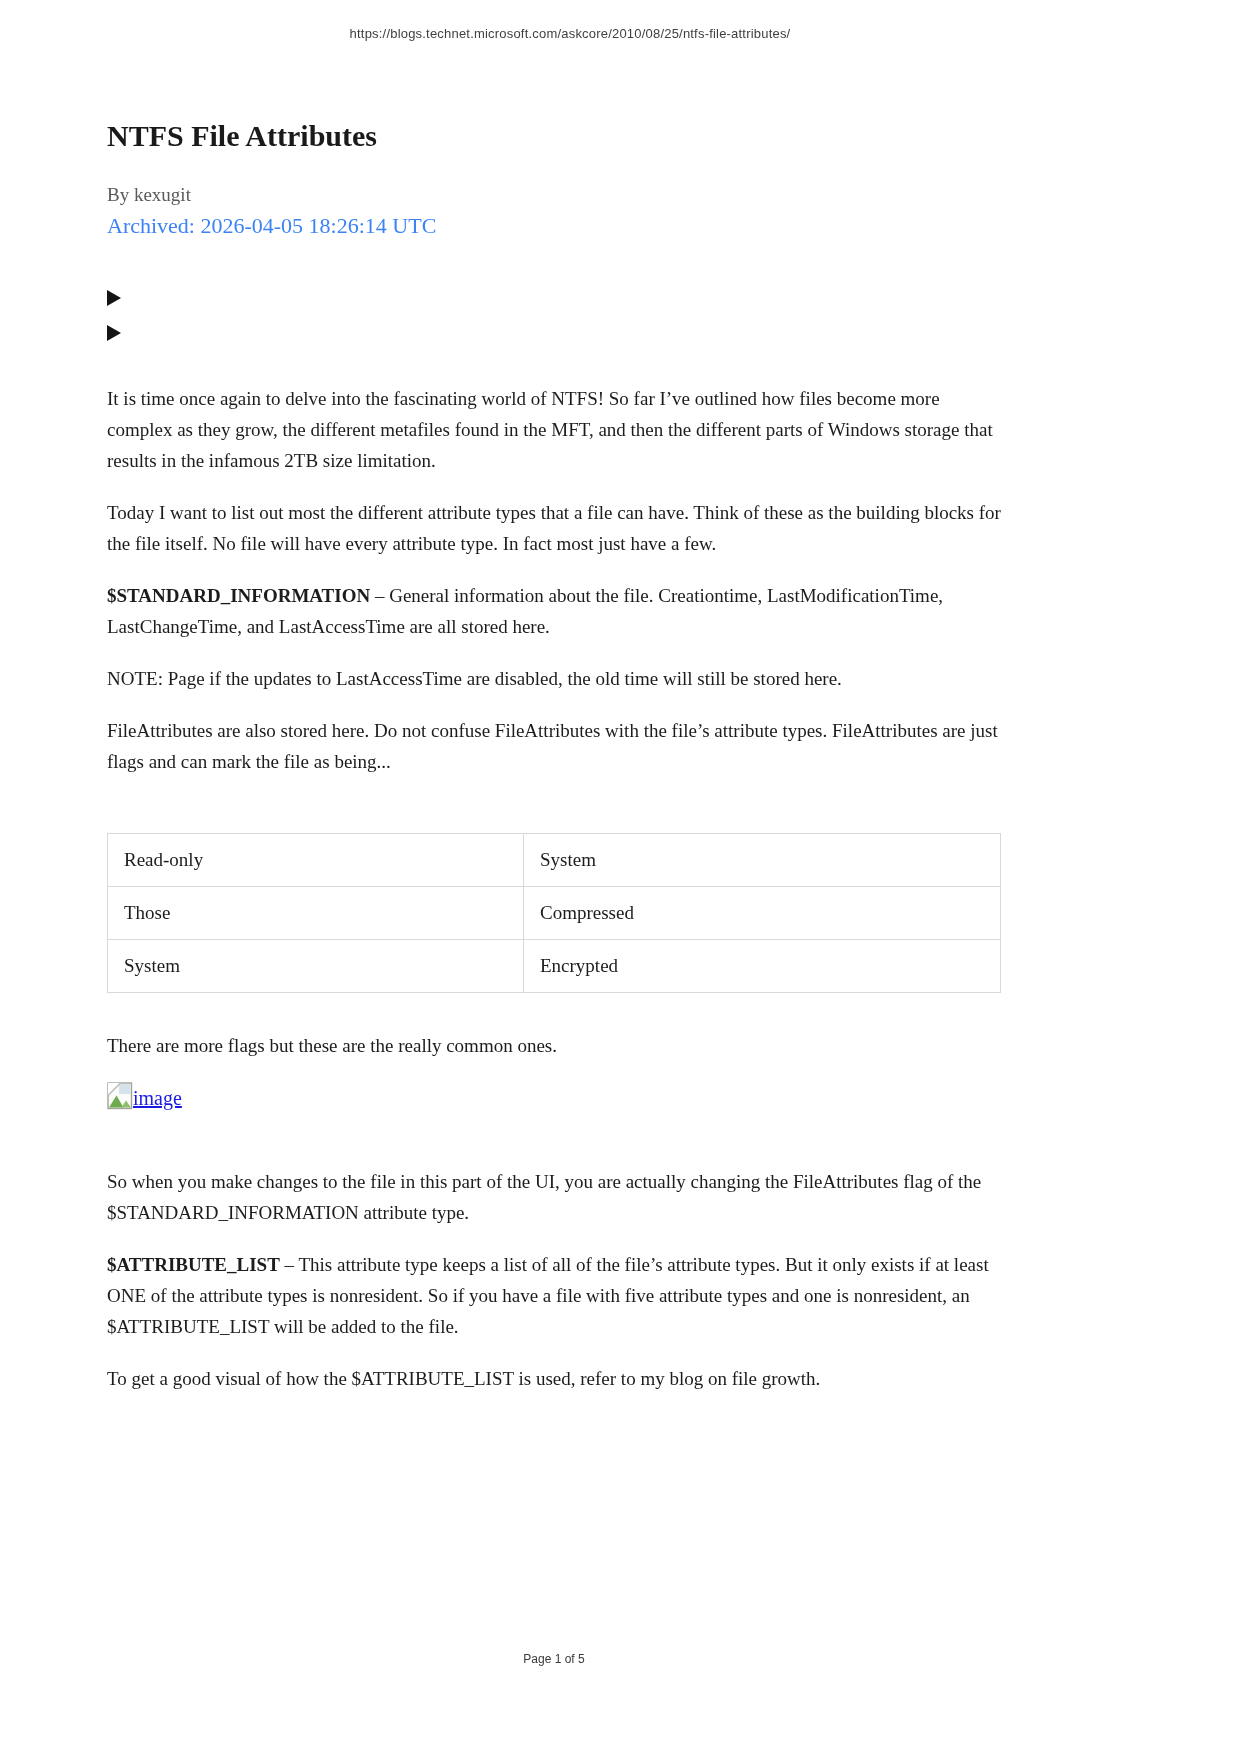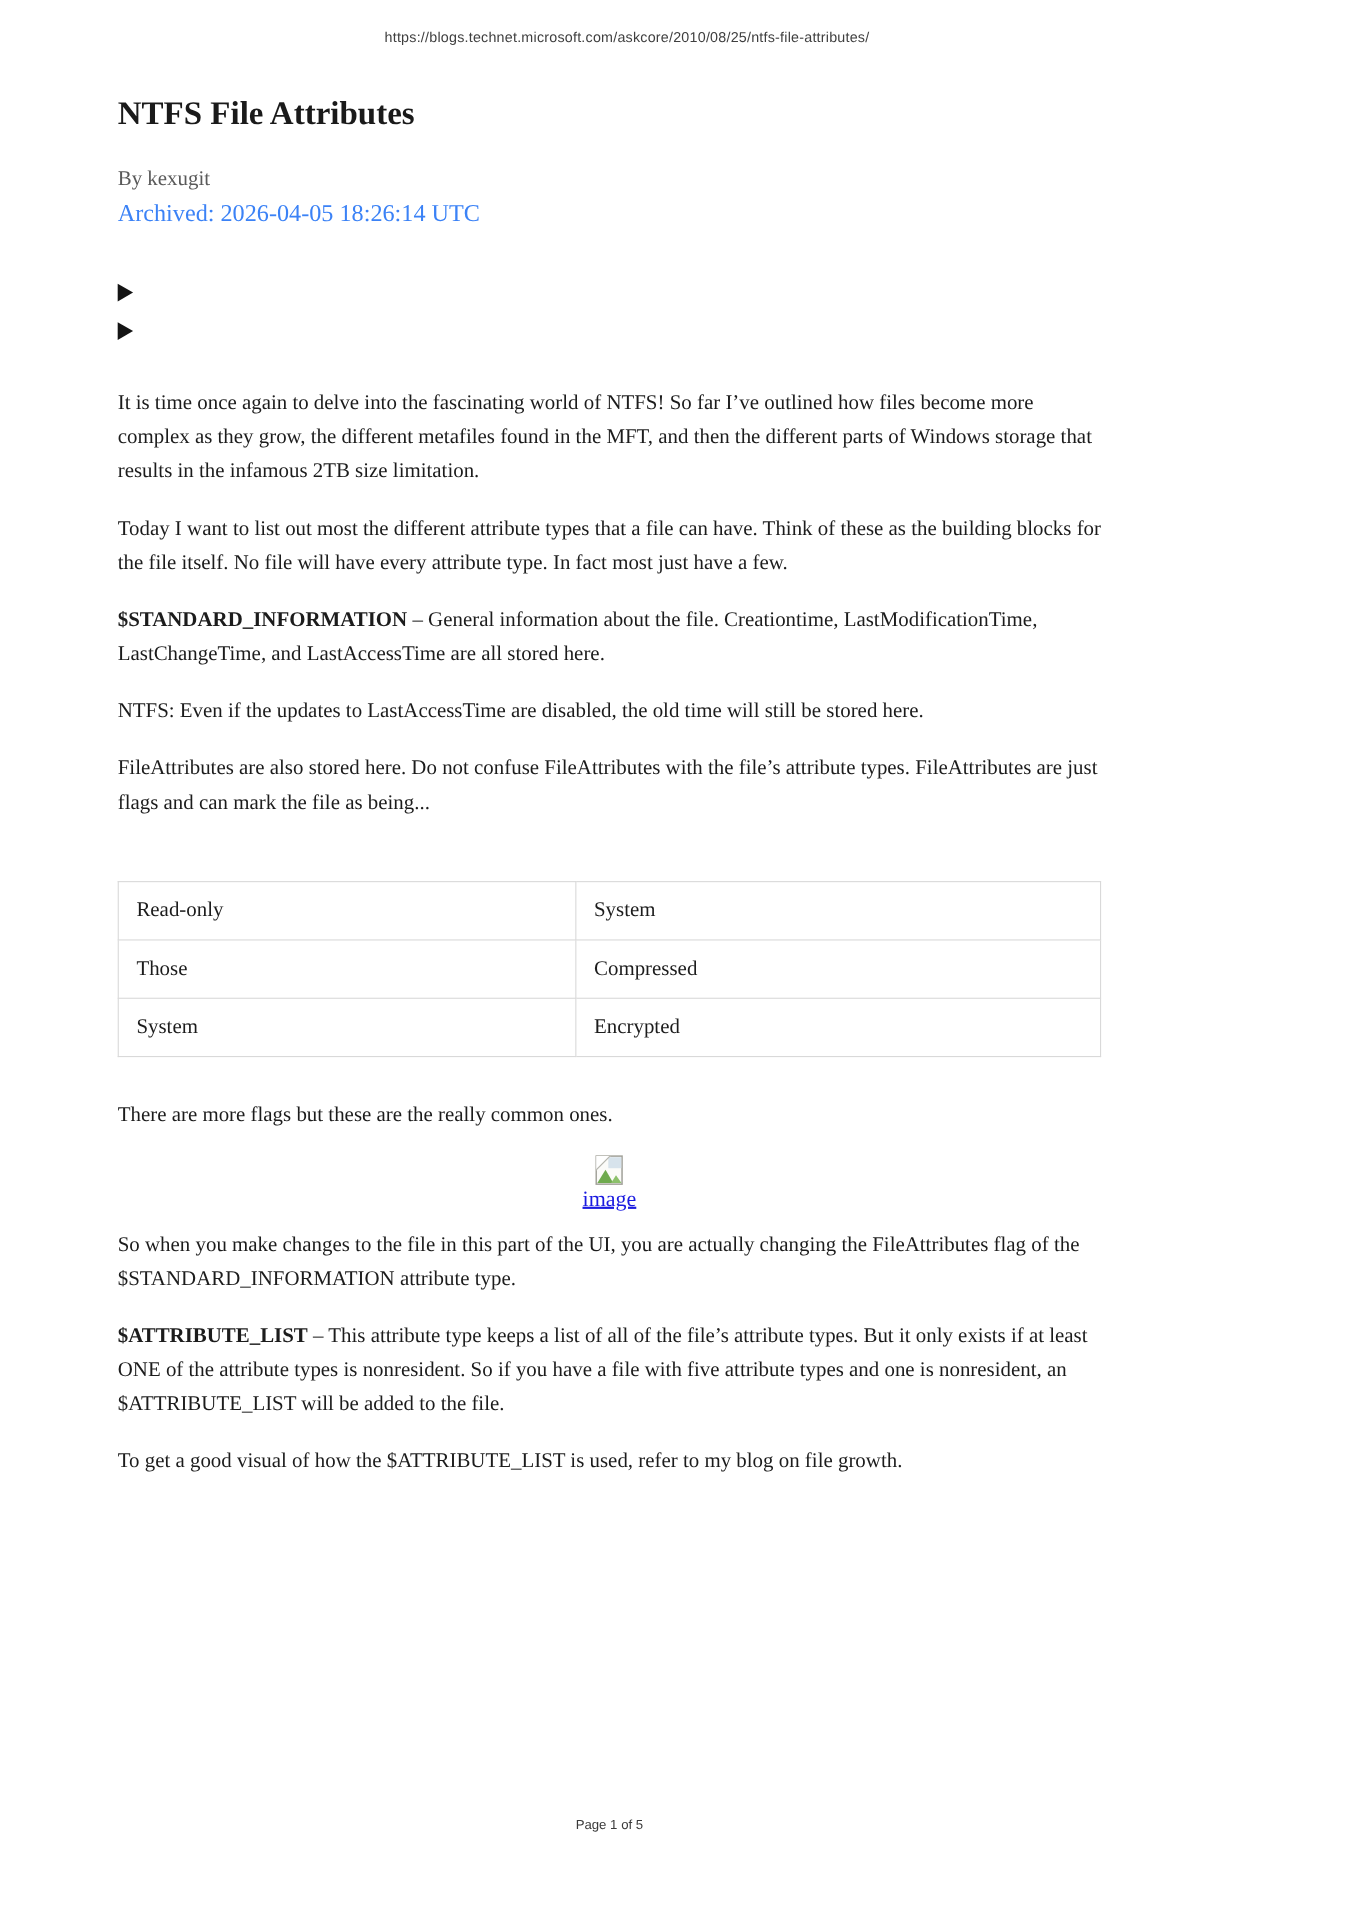--- a/index.html
+++ b/index.html
@@ -29,21 +29,21 @@
     font-family: "Liberation Sans", sans-serif;
     font-size: 13px;
     color: #3f3f3f;
     letter-spacing: 0.2px;
   }
   article.content {
     position: absolute;
     top: 0;
     left: 107px;
     width: 894px;
-    padding-top: 84px;
+    padding-top: 116px;
   }
   h1.title {
     margin: 0;
     font-size: 30px;
     line-height: 40px;
     font-weight: bold;
     color: #1a1a1a;
     font-family: "Liberation Serif", serif;
   }
   p.byline {
@@ -90,25 +90,24 @@
     border: 1px solid var(--table-border, #d9d9d9);
     height: 52px;
     padding: 0 0 0 16px;
     font-size: 19px;
     color: #1c1c1c;
     vertical-align: middle;
   }
   table.attrs col.c1 { width: 416px; }
   p.body.after-table { margin-top: 37px; }
   .image-row {
-    margin: 21px 0 38px 0;
+    margin: 21px 0 56px 0;
     height: 28px;
     display: flex;
-    align-items: center;
-    flex-direction: column;
+    align-items: flex-end;
   }
   .broken-img {
     display: inline-block;
     width: 26px;
     height: 28px;
     flex: 0 0 auto;
   }
   .image-row a {
     font-size: 20px;
     line-height: 24px;
@@ -148,21 +147,21 @@
     <div class="disclosure second">
       <span class="tri"></span>
     </div>
 
     <p class="body first-para">It is time once again to delve into the fascinating world of NTFS! So far I’ve outlined how files become more complex as they grow, the different metafiles found in the MFT, and then the different parts of Windows storage that results in the infamous 2TB size limitation.</p>
 
     <p class="body">Today I want to list out most the different attribute types that a file can have. Think of these as the building blocks for the file itself. No file will have every attribute type. In fact most just have a few.</p>
 
     <p class="body"><b>$STANDARD_INFORMATION</b><span> – General information about the file. Creationtime, LastModificationTime, LastChangeTime, and LastAccessTime are all stored here.</span></p>
 
-    <p class="body">NTFS: Even if the updates to LastAccessTime are disabled, the old time will still be stored here.</p>
+    <p class="body">NOTE: Page if the updates to LastAccessTime are disabled, the old time will still be stored here.</p>
 
     <p class="body">FileAttributes are also stored here. Do not confuse FileAttributes with the file’s attribute types. FileAttributes are just flags and can mark the file as being...</p>
 
     <table class="attrs">
       <colgroup>
           <col class="c1">
           <col class="c2">
         </colgroup>
       <tbody>
         <tr>

